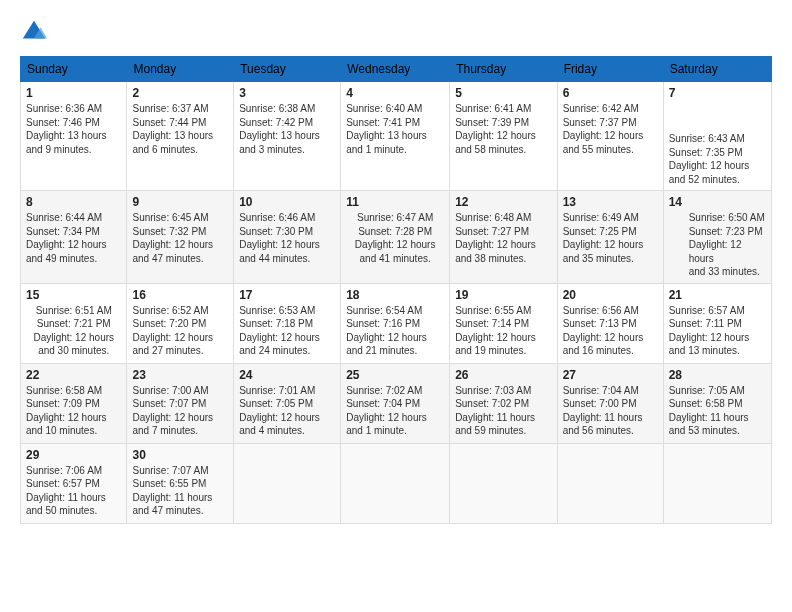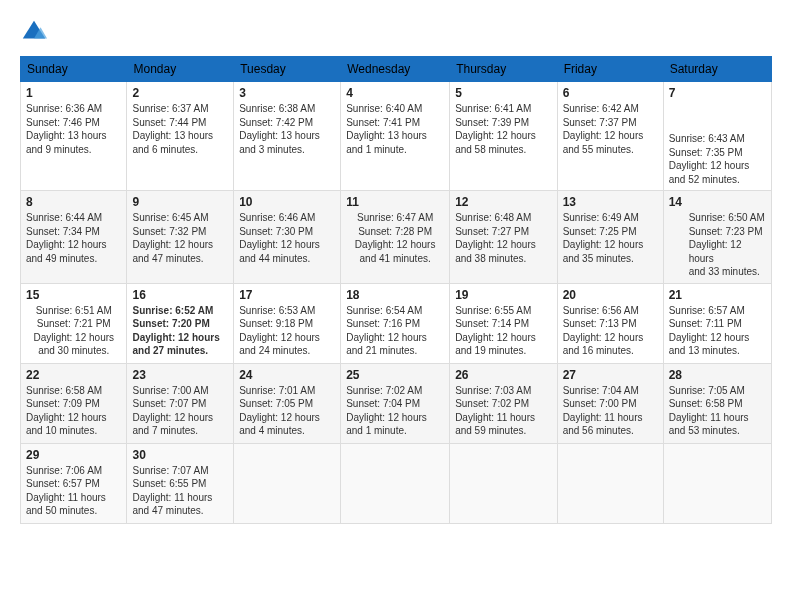--- a/index.html
+++ b/index.html
@@ -241,29 +241,29 @@
         <tr>
           <td>
             <span class="day-num">15</span>
             <div class="day-info" style="white-space: pre-line; text-align: center;">Sunrise: 6:51 AM
 Sunset: 7:21 PM
 Daylight: 12 hours
 and 30 minutes.</div>
           </td>
           <td>
             <span class="day-num">16</span>
-            <div class="day-info" style="white-space: pre-line; font-weight: bold;">Sunrise: 6:52 AM
+            <div class="day-info" style="white-space: pre-line;">Sunrise: 6:52 AM
 Sunset: 7:20 PM
 Daylight: 12 hours
 and 27 minutes.</div>
           </td>
           <td>
             <span class="day-num">17</span>
             <div class="day-info" style="white-space: pre-line;">Sunrise: 6:53 AM
-Sunset: 9:18 PM
+Sunset: 7:18 PM
 Daylight: 12 hours
 and 24 minutes.</div>
           </td>
           <td>
             <span class="day-num">18</span>
             <div class="day-info" style="white-space: pre-line;">Sunrise: 6:54 AM
 Sunset: 7:16 PM
 Daylight: 12 hours
 and 21 minutes.</div>
           </td>

